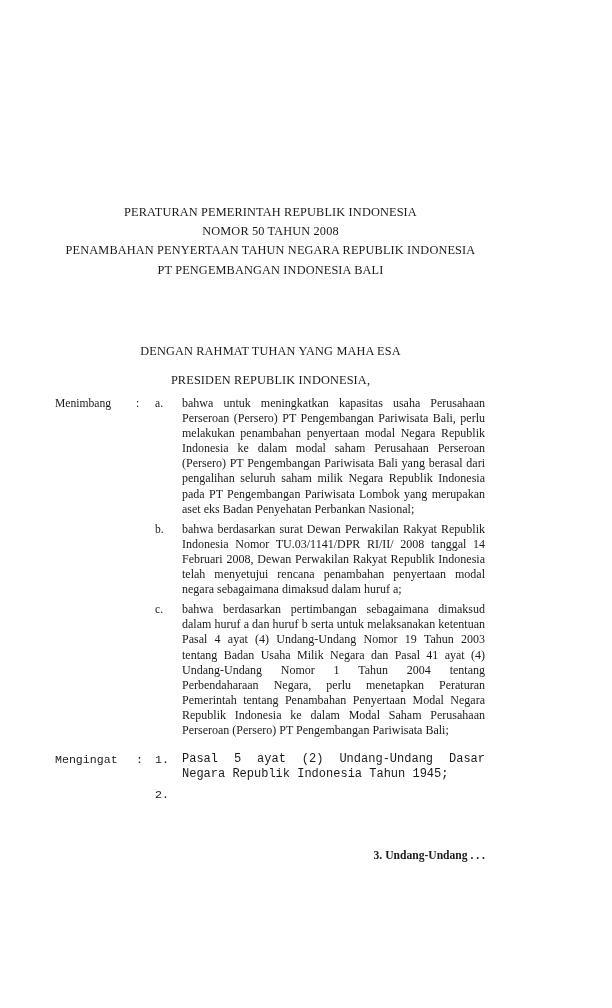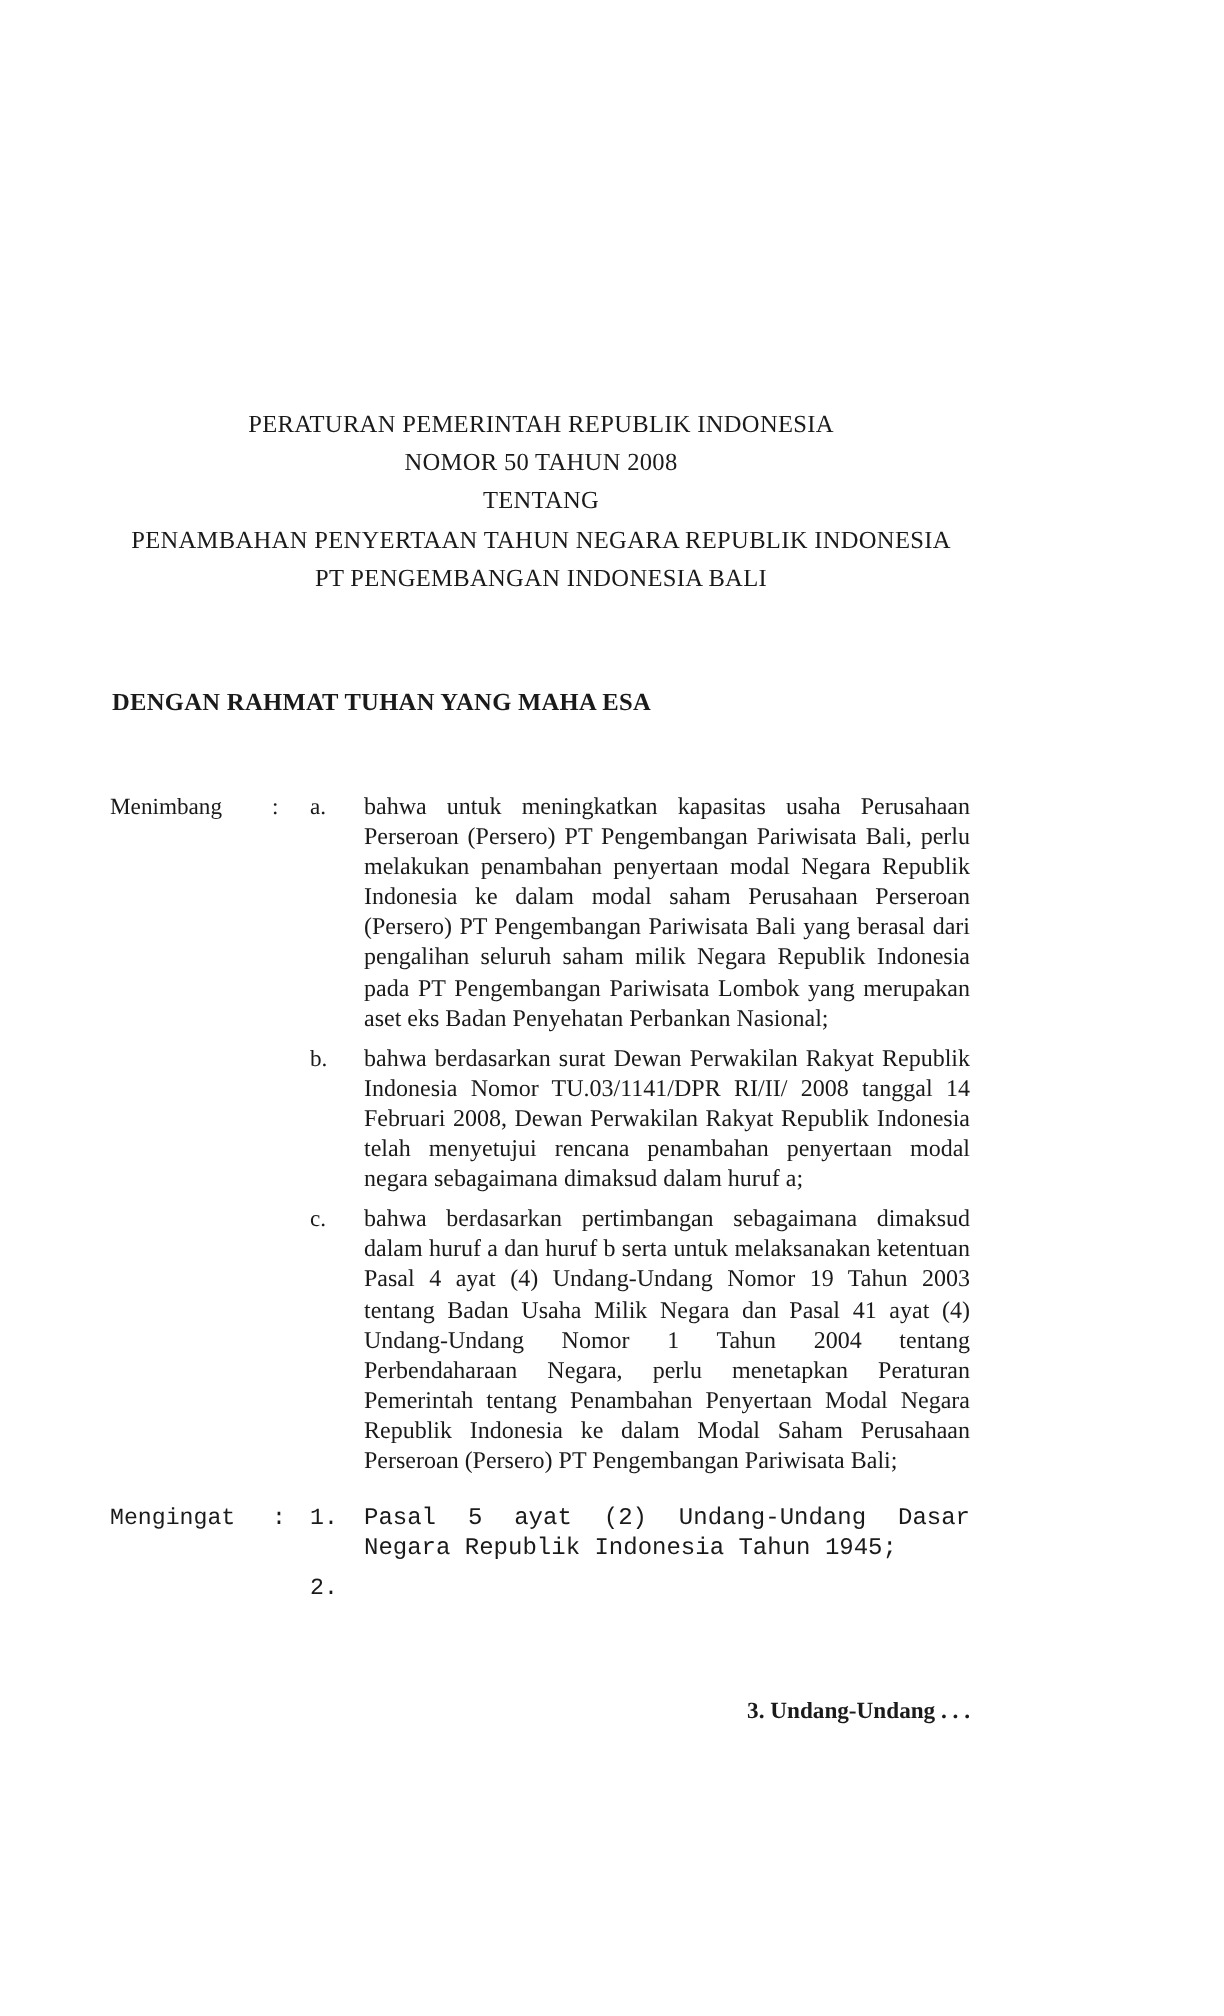--- a/index.html
+++ b/index.html
@@ -30,21 +30,21 @@
     font-size: 12.3px;
     line-height: 19.2px;
     letter-spacing: 0.15px;
     white-space: nowrap;
   }
 
   .heading-block {
     position: absolute;
     left: 56px;
     right: 55px;
-    font-weight: bold;
+    text-align: center;
   }
   .heading-line {
     font-size: 12.3px;
     line-height: 19px;
     letter-spacing: 0.15px;
   }
   #dengan-rahmat { top: 342px; }
   #presiden-ri { top: 371px; }
 
   
@@ -109,29 +109,31 @@
   }
 </style>
 </head>
 <body>
 
 <div class="page">
 
   <div class="title-block">
     <div class="title-line">PERATURAN PEMERINTAH REPUBLIK INDONESIA</div>
     <div class="title-line">NOMOR 50 TAHUN 2008</div>
-    <div class="title-line">TENTANG</div>
     <div class="title-line">PENAMBAHAN PENYERTAAN TAHUN NEGARA REPUBLIK INDONESIA</div>
     <div class="title-line">PT PENGEMBANGAN INDONESIA BALI</div>
   </div>
 
   <div class="heading-block" id="dengan-rahmat">
     <div class="heading-line">DENGAN RAHMAT TUHAN YANG MAHA ESA</div>
   </div>
 
+  <div class="heading-block" id="presiden-ri">
+    <div class="heading-line">PRESIDEN REPUBLIK INDONESIA,</div>
+  </div>
 
   <div class="section" id="section-menimbang">
 
     <div class="clause-row">
       <span class="section-label">Menimbang</span>
       <span class="section-colon">:</span>
       <span class="clause-marker">a.</span>
       <div class="clause-body">bahwa untuk meningkatkan kapasitas usaha Perusahaan Perseroan (Persero) PT Pengembangan Pariwisata Bali, perlu melakukan penambahan penyertaan modal Negara Republik Indonesia ke dalam modal saham Perusahaan Perseroan (Persero) PT Pengembangan Pariwisata Bali yang berasal dari pengalihan seluruh saham milik Negara Republik Indonesia pada PT Pengembangan Pariwisata Lombok yang merupakan aset eks Badan Penyehatan Perbankan Nasional;</div>
     </div>
 

